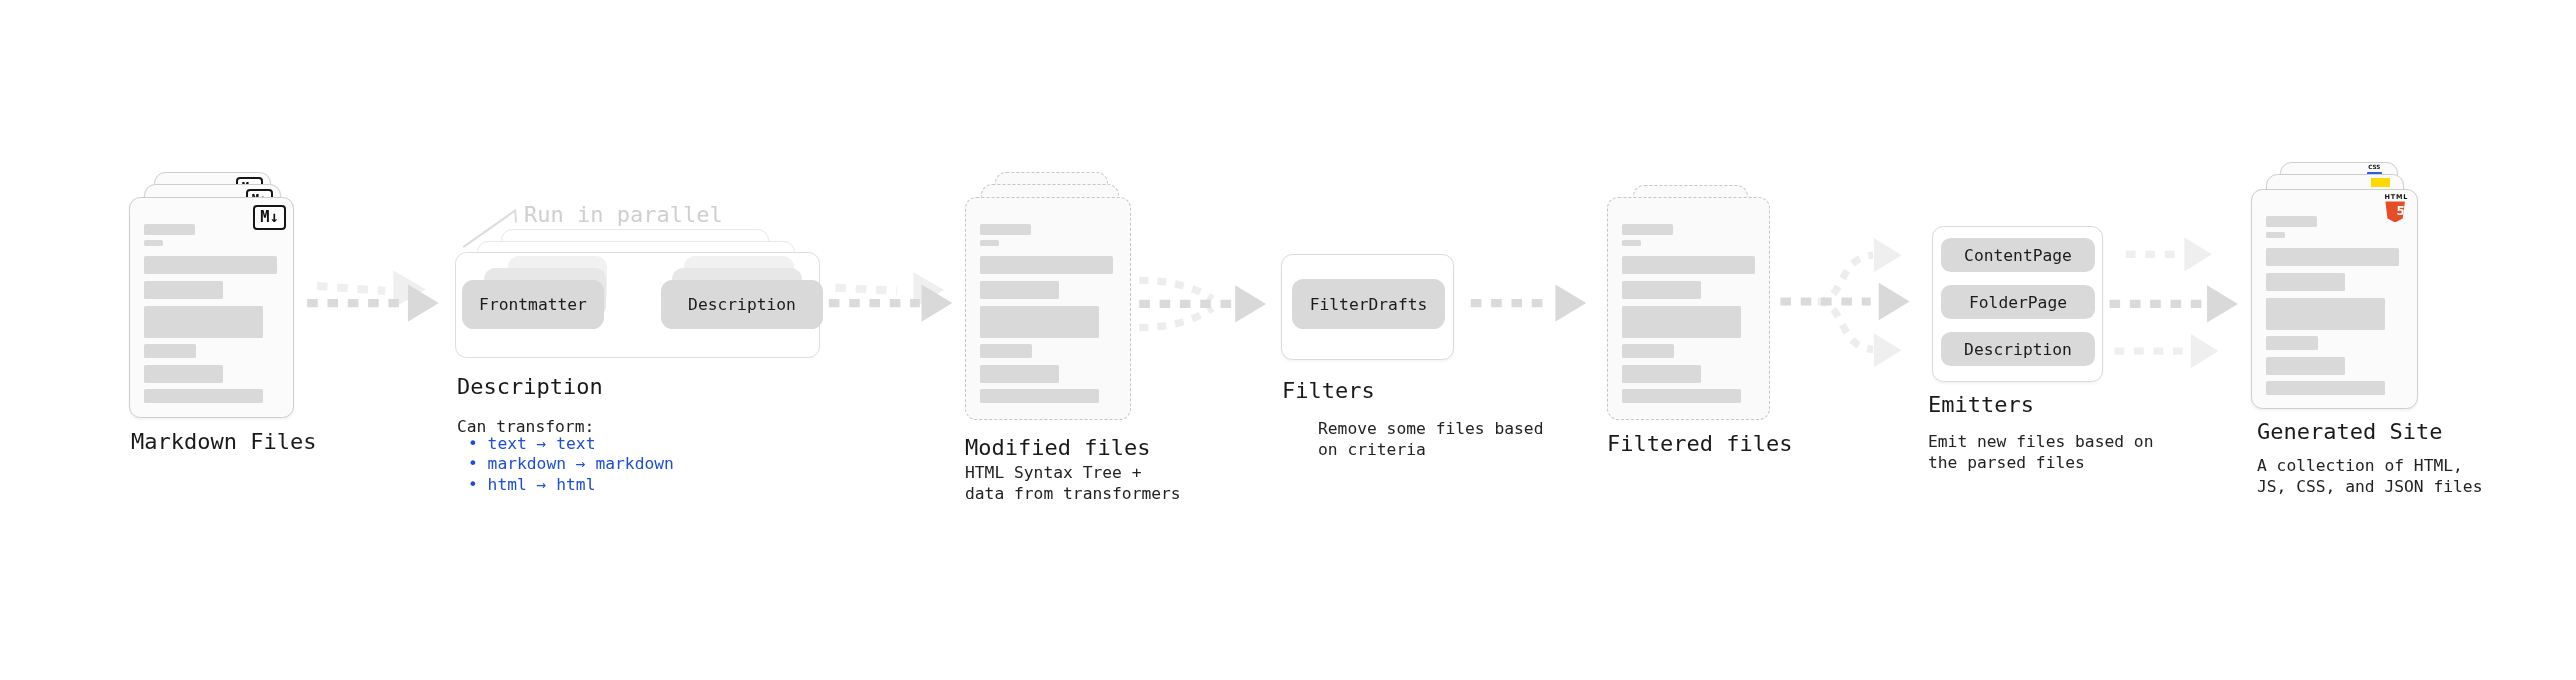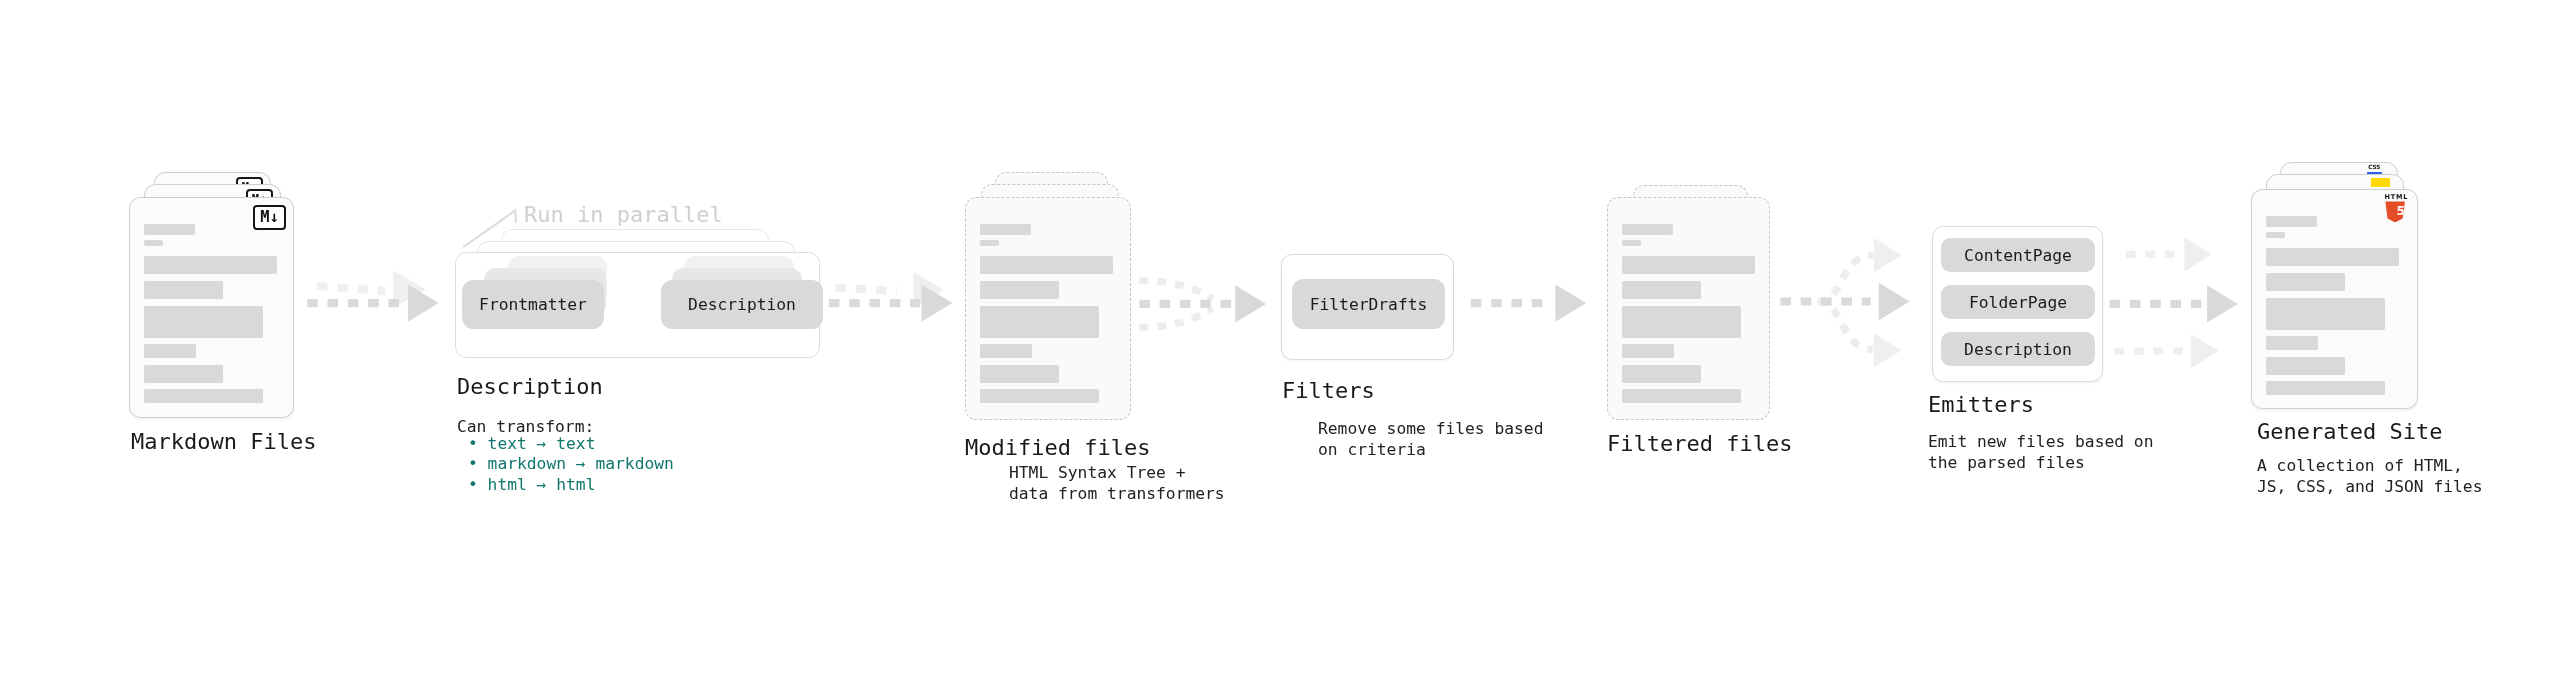--- a/index.html
+++ b/index.html
@@ -43,21 +43,21 @@
     position:absolute;background:#d9d9d9;border-radius:11.4px;display:flex;align-items:center;justify-content:center;
     font-size:16.3px;color:#1b1b1b;box-sizing:border-box;
   }
   .pill.g1{background:#e7e7e7;}
   .pill.g2{background:#f1f1f1;}
   
   .cbox{position:absolute;background:#ffffff;border:1.6px solid #dadada;border-radius:11.4px;box-sizing:border-box;box-shadow:0 1.6px 2.4px rgba(0,0,0,0.04);}
   
   .h1{position:absolute;font-size:22px;line-height:24.4px;color:#191919;white-space:nowrap;}
   .sub{position:absolute;font-size:16.3px;line-height:21px;color:#222;white-space:pre-line;}
-  .bullet{position:absolute;font-size:16.3px;line-height:20.3px;color:#0f766e;white-space:nowrap;}
+  .bullet{position:absolute;font-size:16.3px;line-height:20.3px;color:#1d4ed8;white-space:nowrap;}
   .note{position:absolute;font-size:22px;color:#cfcfcf;white-space:nowrap;}
   svg{position:absolute;left:0;top:0;}
 </style>
 </head>
 <body>
 
 <div id="canvas">
 
   <svg width="2576" height="681" viewBox="0 0 3170 838">
 
@@ -165,21 +165,21 @@
         <div class="bar" style="width: 18.7px; height: 5.7px; margin-bottom: 9.8px;"></div>
         <div class="bar" style="width: 133px; height: 18px; margin-bottom: 7.3px;"></div>
         <div class="bar" style="width: 79px; height: 18px; margin-bottom: 6.5px;"></div>
         <div class="bar" style="width: 119px; height: 32px; margin-bottom: 6.5px;"></div>
         <div class="bar" style="width: 52px; height: 14px; margin-bottom: 6.5px;"></div>
         <div class="bar" style="width: 79px; height: 18px; margin-bottom: 6.5px;"></div>
         <div class="bar" style="width: 119px; height: 14px; margin-bottom: 0px;"></div>
       </div>
   </div>
   <div class="h1" style="left:965px;top:436px;">Modified files</div>
-  <div class="sub" style="left:965px;top:462px;margin-left:44px;">HTML Syntax Tree +
+  <div class="sub" style="left:965px;top:462px;">HTML Syntax Tree +
 data from transformers</div>
 
   <div class="cbox" style="left:1281px;top:254px;width:173px;height:106px;"></div>
   <div class="pill" style="left:1292px;top:279px;width:153px;height:50px;">FilterDrafts</div>
   <div class="h1" style="left:1282px;top:379px;">Filters</div>
   <div class="sub" style="left:1282px;top:418px;margin-left:36px;">Remove some files based
 on criteria</div>
 
   <div class="doc dashed" style="left:1633px;top:185px;width:115px;height:203px;"></div>
   <div class="doc dashed" style="left:1607px;top:197px;width:163px;height:223px;">

